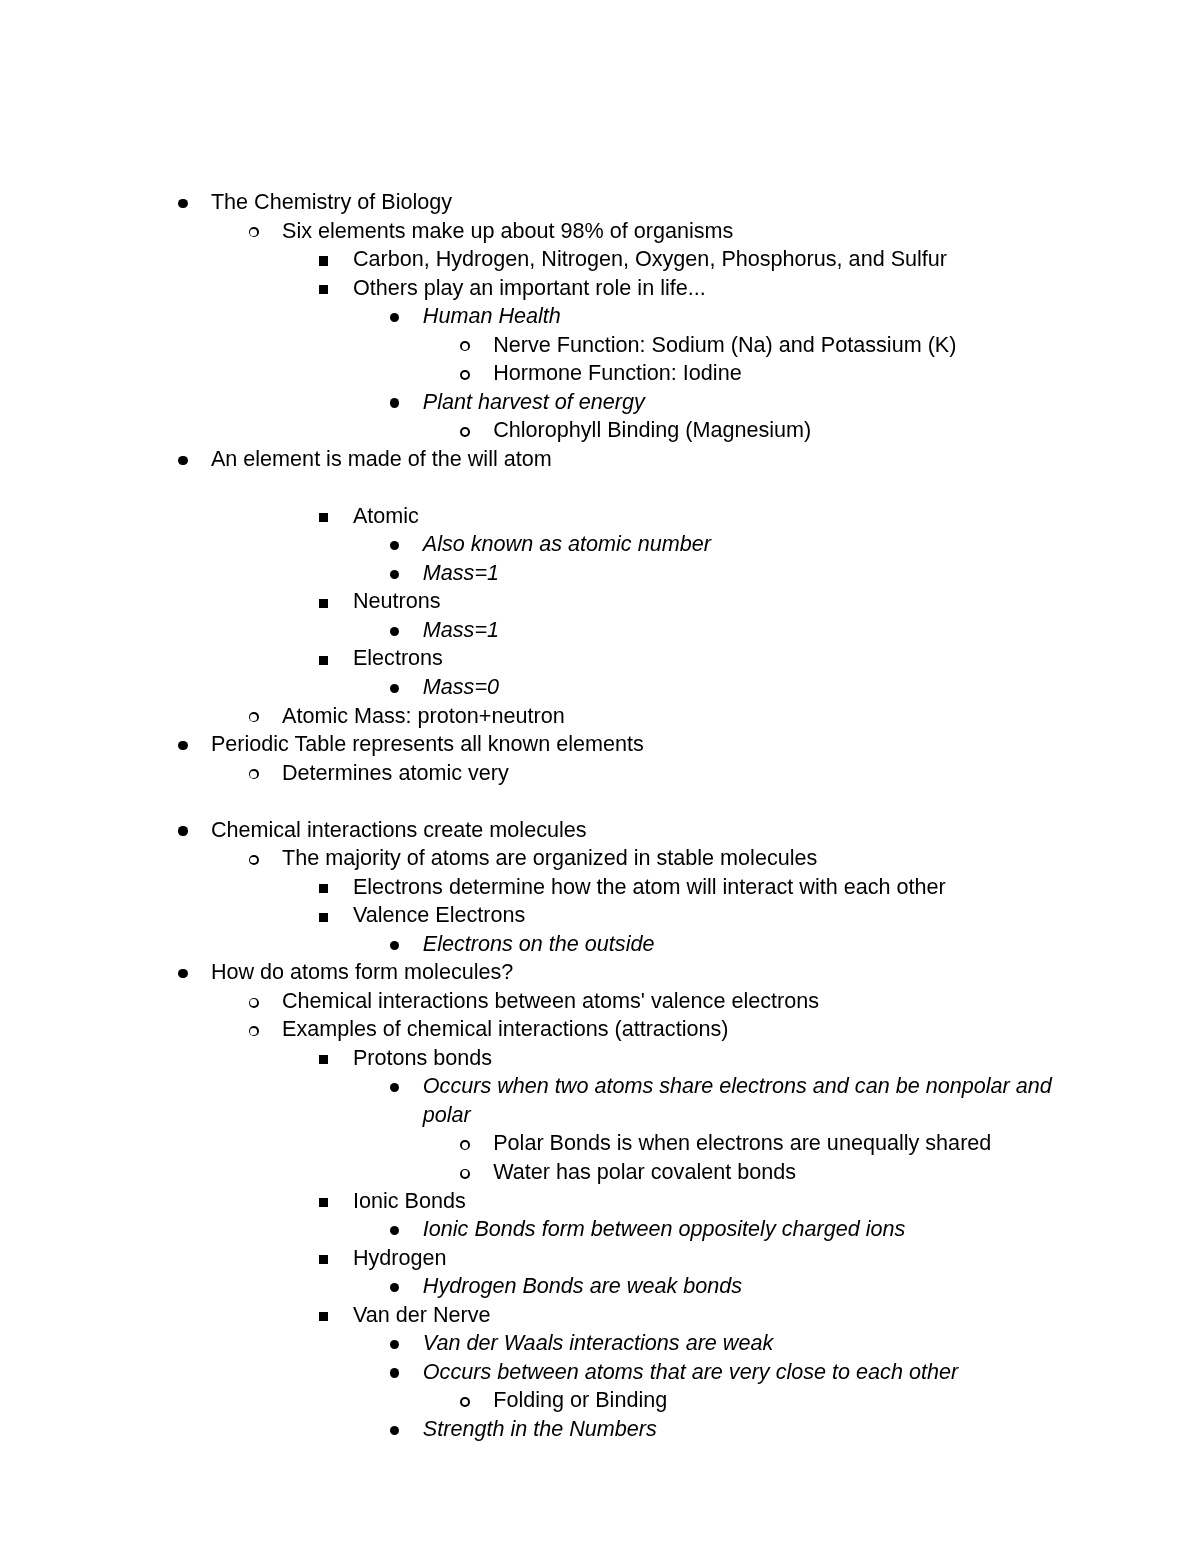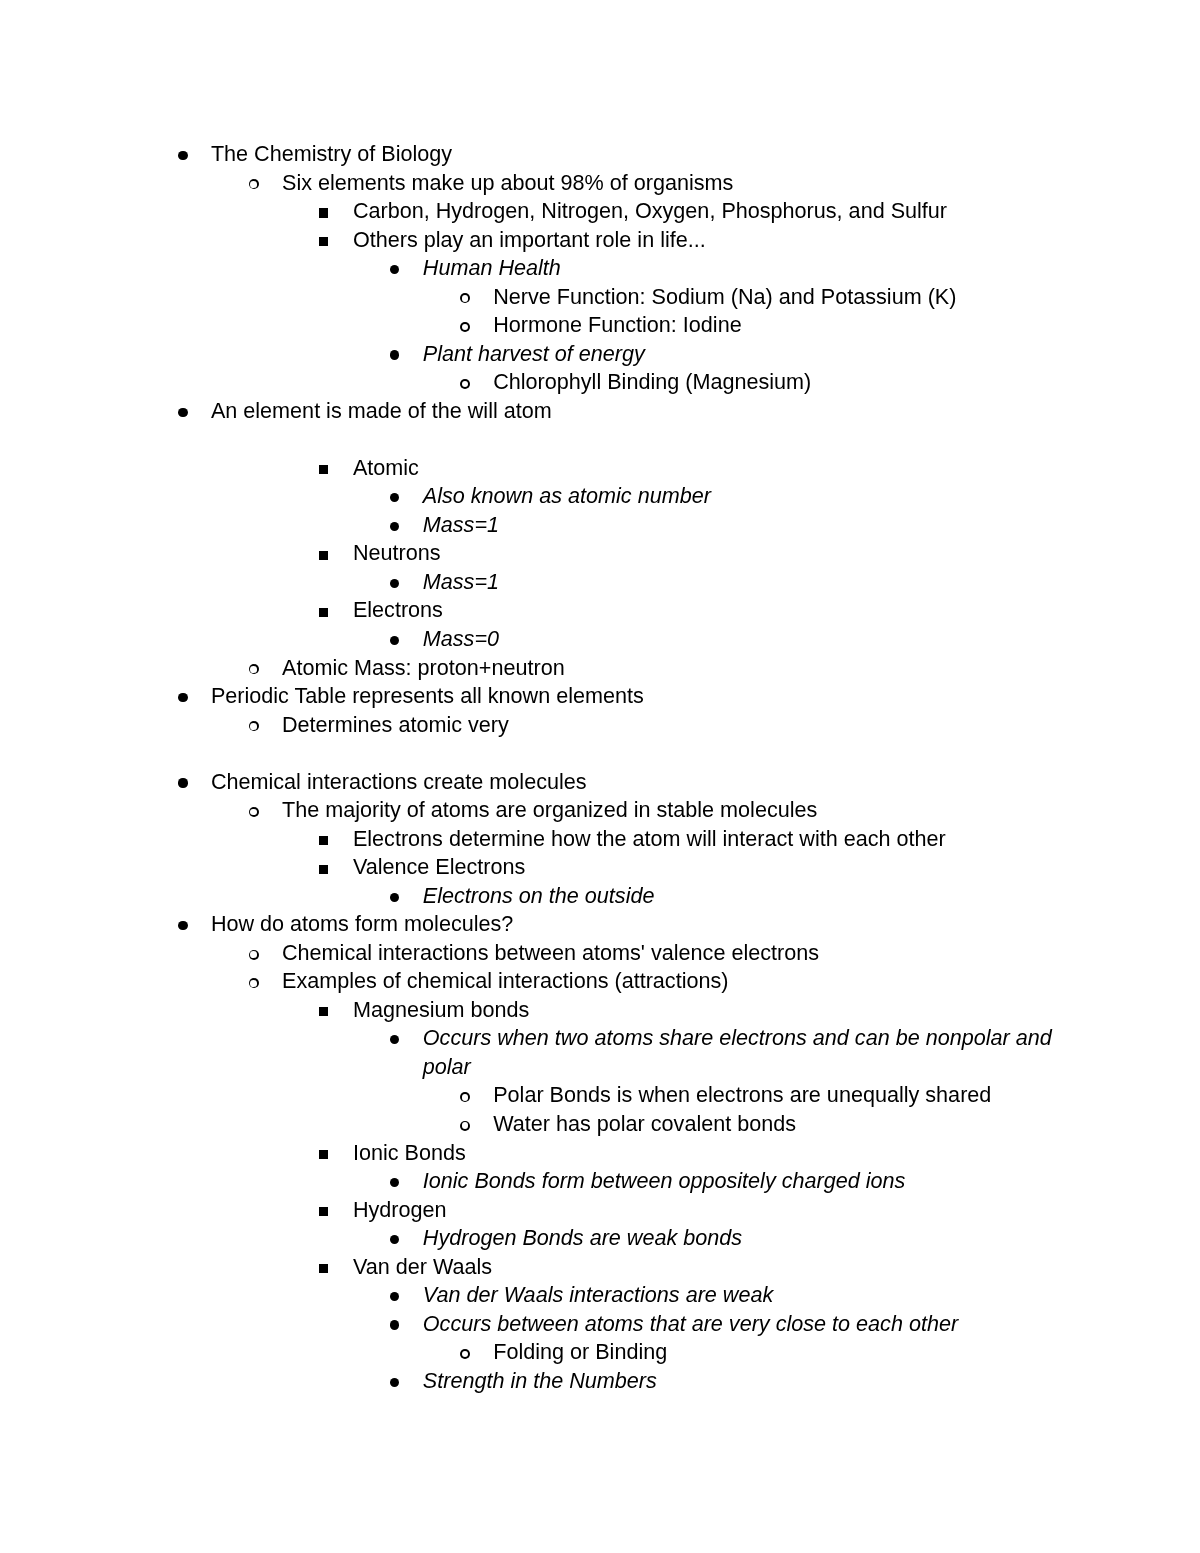--- a/index.html
+++ b/index.html
@@ -15,20 +15,21 @@
   
   #page { position:relative; width:1200px; height:1553px; background:#ffffff; }
   #outline { position:absolute; left:0; top:0; width:1200px; height:1553px; }
 
   
   .li {
     position:absolute;
     font-size:21.6px;
     line-height:28.53px;
     color:#000000;
+    margin-top:48px;
   }
   .li .txt { display:block; }
 
   
   .bul { position:absolute; display:block; }
   .bul.disc   { width:9.3px; height:9.1px; top:10.75px; border-radius:50%; background:#000000; }
   .bul.square { width:9.1px; height:9.1px; top:11.45px; background:#000000; }
   .bul.circle { width:9.9px; height:9.9px; top:10.85px; border-radius:50%; background:#000000; box-sizing:border-box; }
   .bul.circle::after {
     content:""; position:absolute;
@@ -160,21 +161,21 @@
     <div class="li lv2" style="top:938.84px">
       <span class="bul circle"></span>
       <span class="txt">Chemical interactions between atoms' valence electrons</span>
     </div>
     <div class="li lv2" style="top:967.37px">
       <span class="bul circle"></span>
       <span class="txt">Examples of chemical interactions (attractions)</span>
     </div>
     <div class="li lv3" style="top:995.90px">
       <span class="bul square"></span>
-      <span class="txt">Magnesium bonds</span>
+      <span class="txt">Protons bonds</span>
     </div>
     <div class="li lv4" style="top:1024.43px">
       <span class="bul disc"></span>
       <span class="txt">Occurs when two atoms share electrons and can be nonpolar and polar</span>
     </div>
     <div class="li lv5" style="top:1081.49px">
       <span class="bul circle"></span>
       <span class="txt">Polar Bonds is when electrons are unequally shared</span>
     </div>
     <div class="li lv5" style="top:1110.02px">
@@ -192,21 +193,21 @@
     <div class="li lv3" style="top:1195.61px">
       <span class="bul square"></span>
       <span class="txt">Hydrogen</span>
     </div>
     <div class="li lv4" style="top:1224.14px">
       <span class="bul disc"></span>
       <span class="txt">Hydrogen Bonds are weak bonds</span>
     </div>
     <div class="li lv3" style="top:1252.67px">
       <span class="bul square"></span>
-      <span class="txt">Van der Waals</span>
+      <span class="txt">Van der Nerve</span>
     </div>
     <div class="li lv4" style="top:1281.20px">
       <span class="bul disc"></span>
       <span class="txt">Van der Waals interactions are weak</span>
     </div>
     <div class="li lv4" style="top:1309.73px">
       <span class="bul disc"></span>
       <span class="txt">Occurs between atoms that are very close to each other</span>
     </div>
     <div class="li lv5" style="top:1338.26px">

